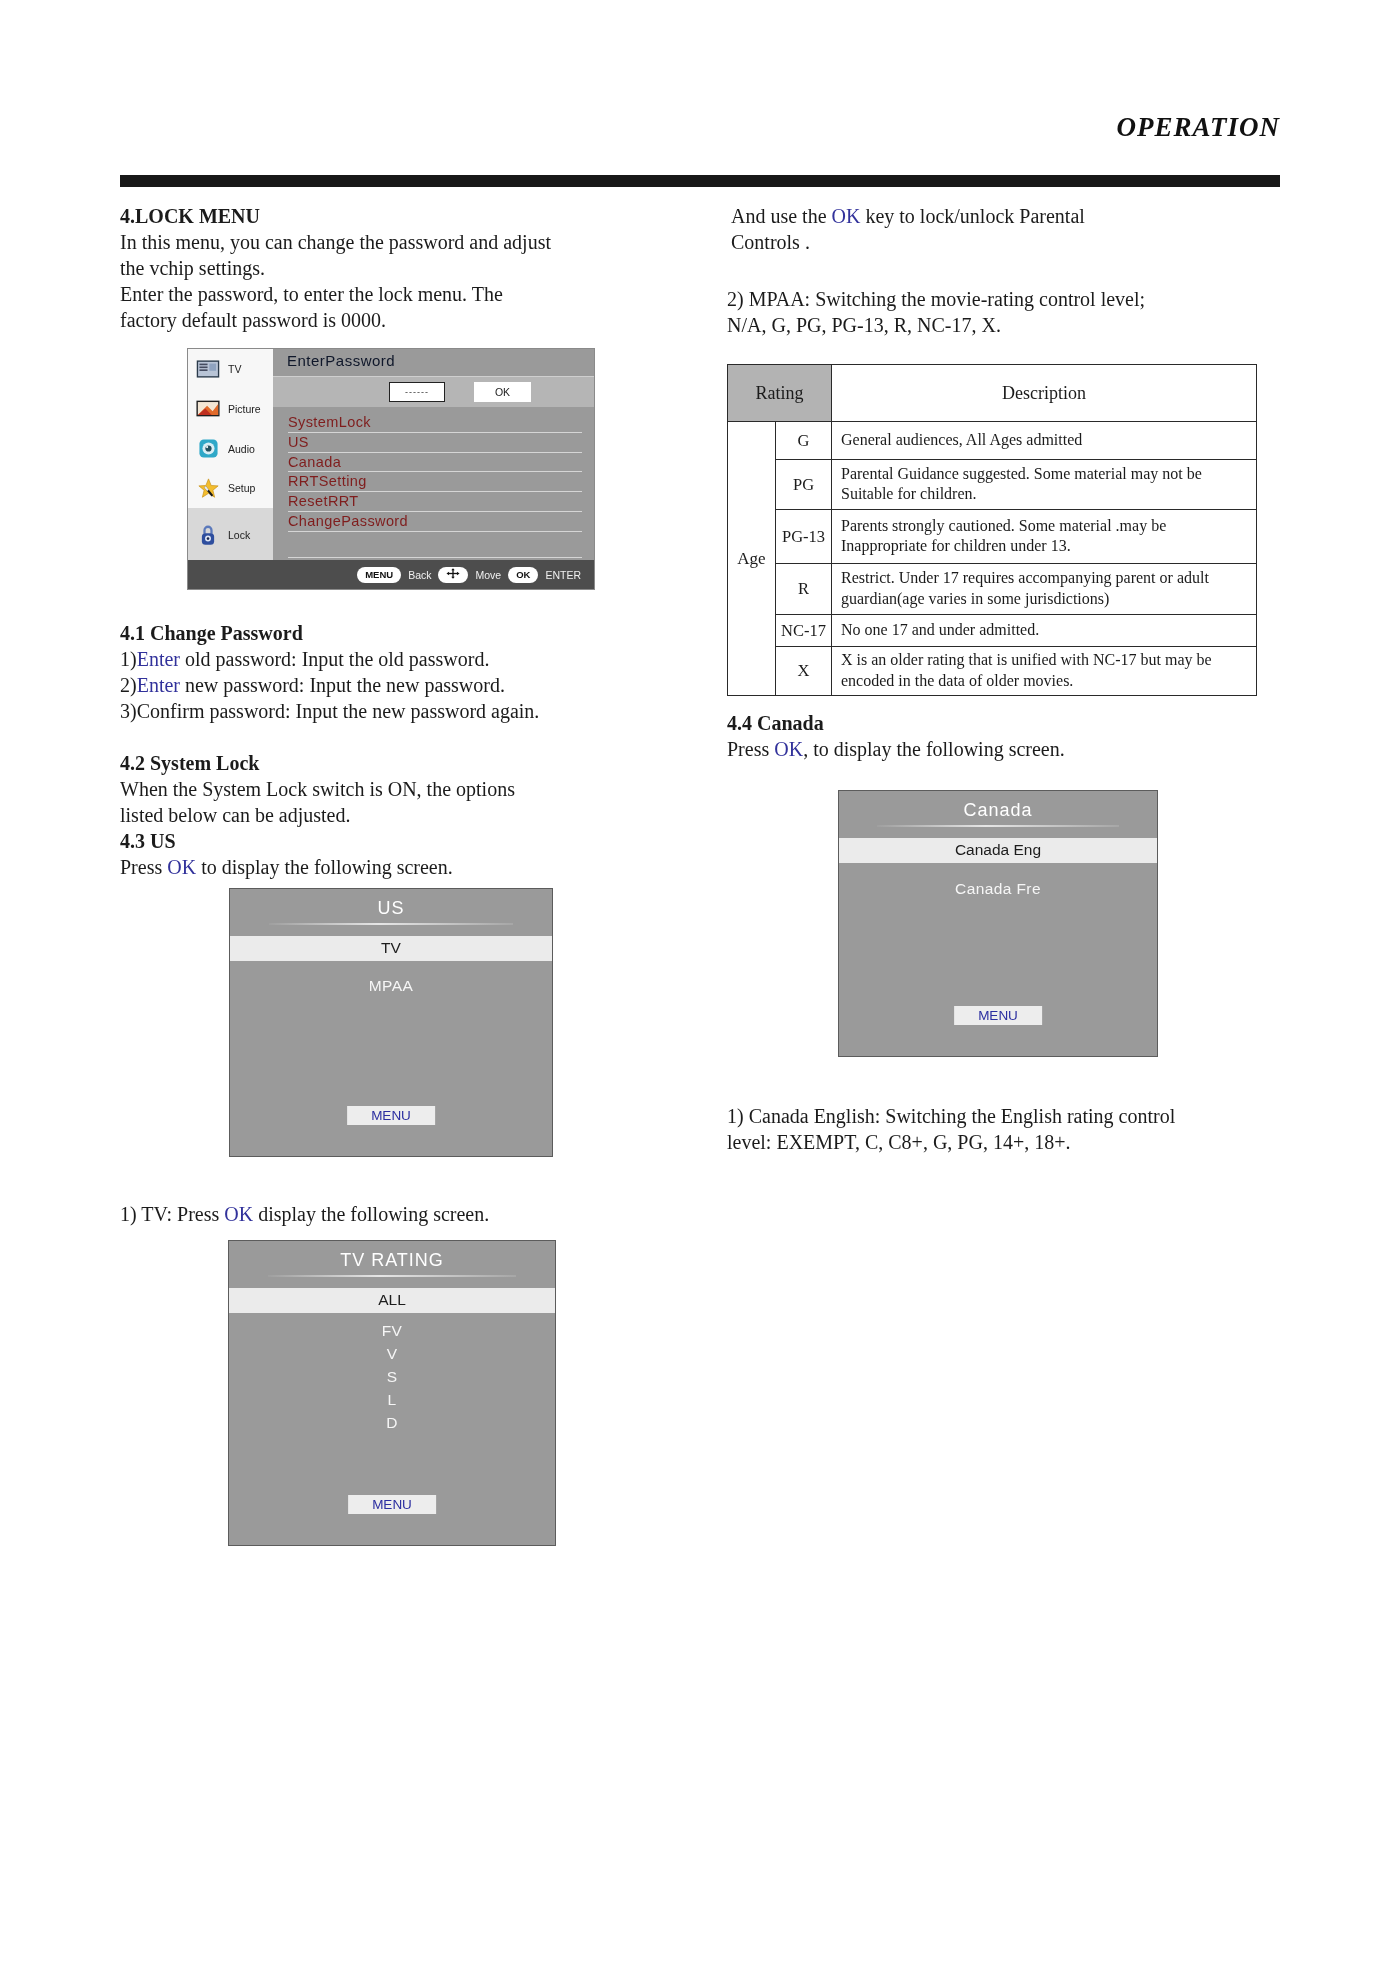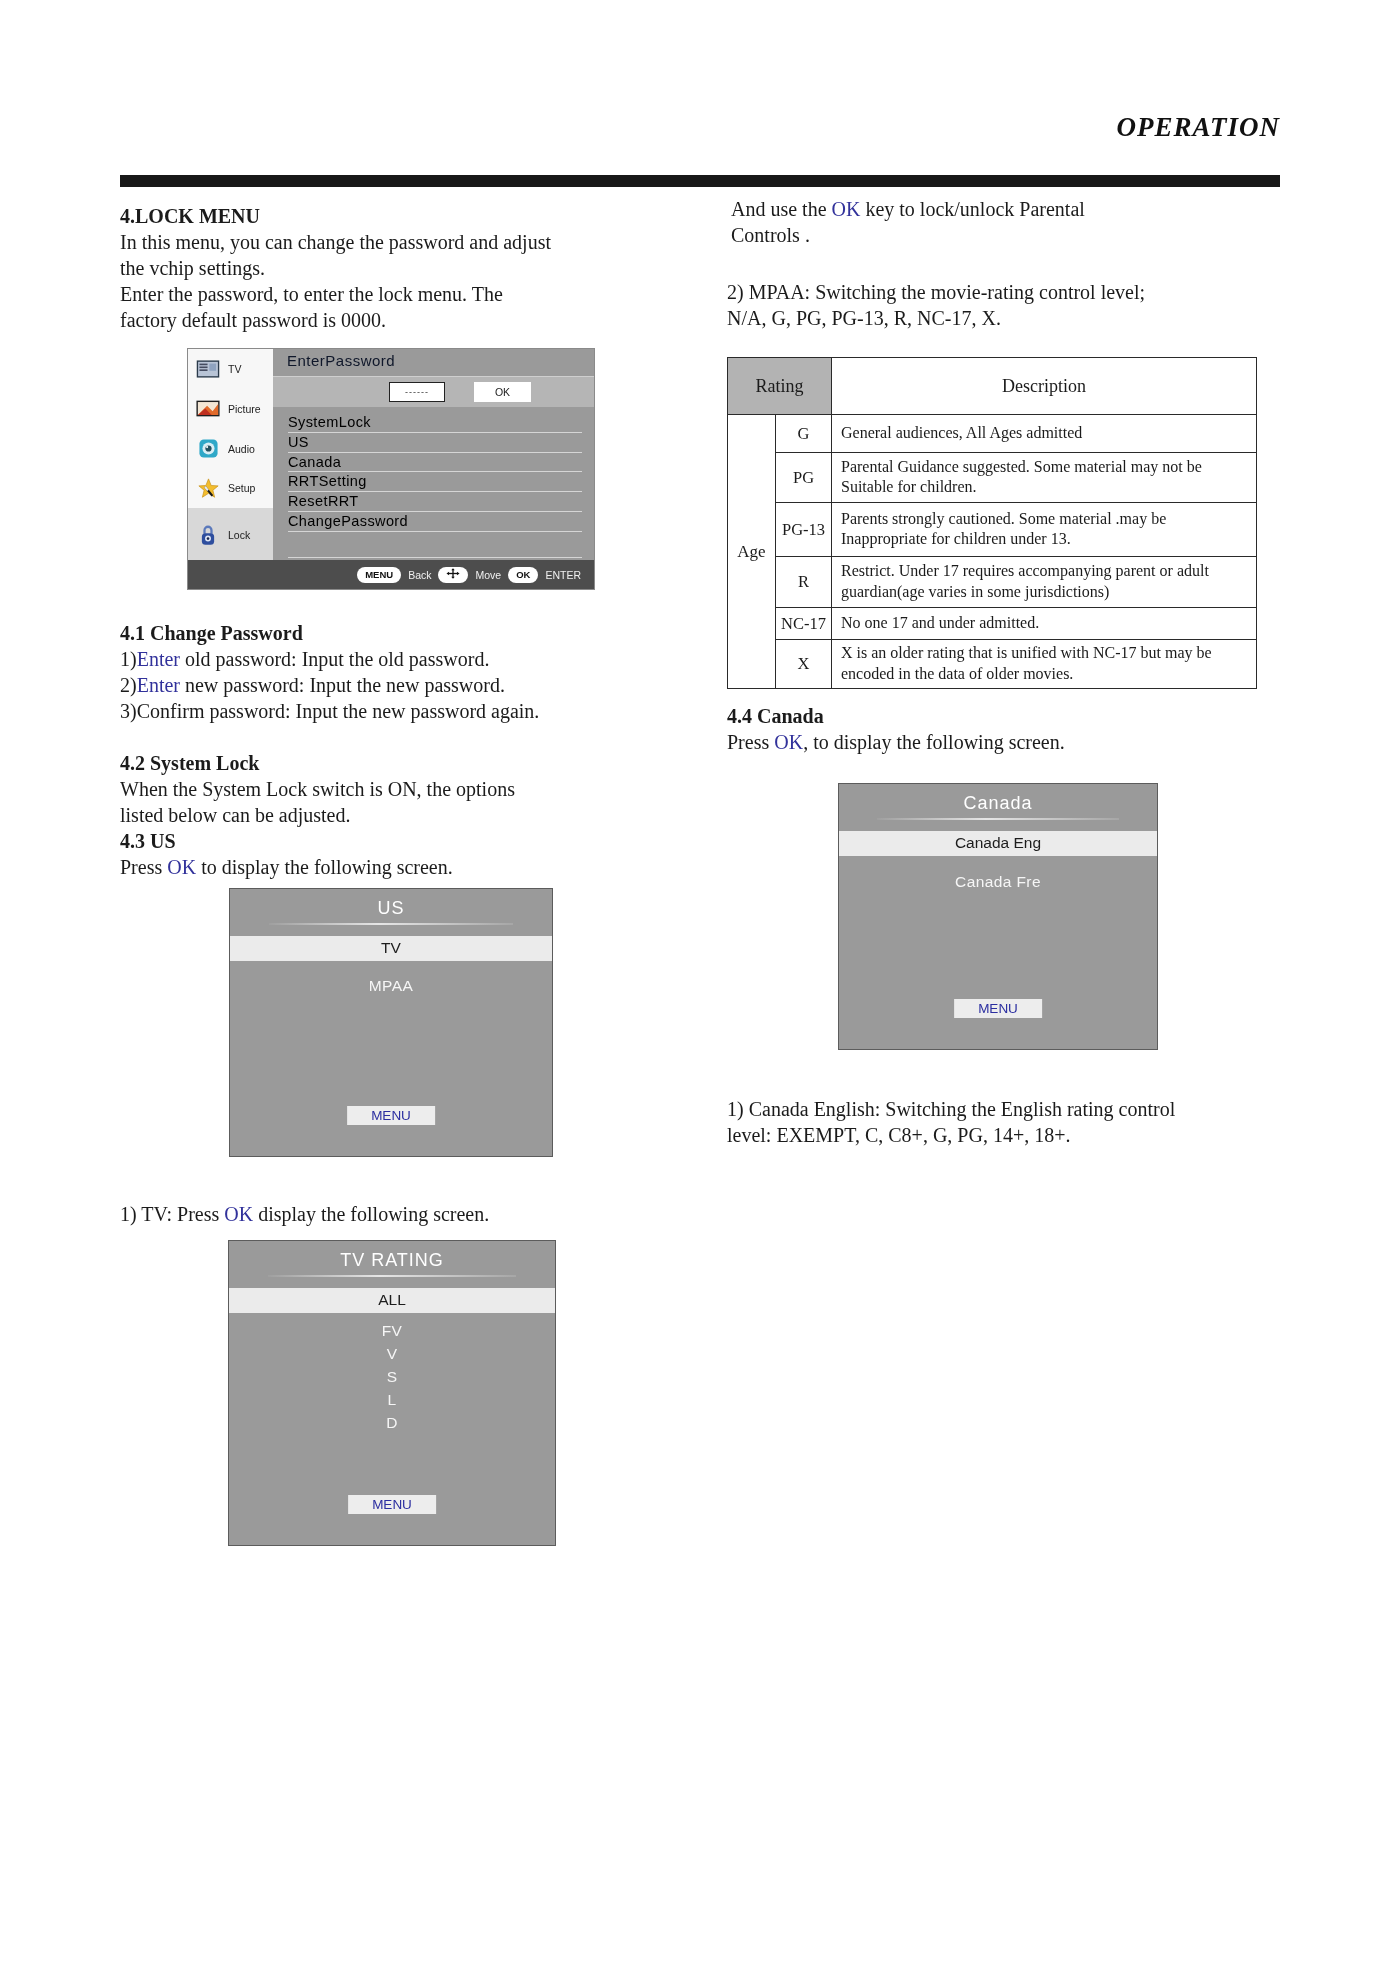--- a/index.html
+++ b/index.html
@@ -11,21 +11,21 @@
   }
   
   .hdr-title {
     position:absolute; top:112px; right:120px;
     font-size:27px; font-weight:bold; font-style:italic; letter-spacing:1px; color:#111;
   }
   .hdr-bar { position:absolute; top:175px; left:120px; width:1160px; height:12px; background:#181818; }
 
   
   .col-left  { position:absolute; top:203px; left:120px;  width:575px; }
-  .col-right { position:absolute; top:196px; left:727px; width:560px; }
+  .col-right { position:absolute; top:203px; left:727px; width:560px; }
   .bodyline { font-size:20px; line-height:26px; white-space:pre-wrap; }
   .heading  { font-size:20px; line-height:26px; font-weight:bold; white-space:pre-wrap; }
   .blue { color:#32329b; }
   .mt30{margin-top:30px;} .mt26{margin-top:26px;} .mt14{margin-top:14px;}
 
   
   .tvshot {
     position:relative; margin:15px 0 0 67px; width:408px; height:242px;
     background:#9a9a9a; border:1px solid #8a8a8a;
     font-family:"Liberation Sans","DejaVu Sans",sans-serif;
@@ -36,21 +36,21 @@
   .tv-side-item .lbl { font-size:10.5px; color:#222; }
   .tv-main { position:absolute; left:85px; top:0; right:0; height:213px; }
   .tv-title { position:absolute; top:3px; left:14px; font-size:15px; color:#0f172a; letter-spacing:0.5px; }
   .tv-band { position:absolute; top:27px; left:0; right:0; height:31px; background:#b5b5b5; border-top:1px solid #cfcfcf; }
   .tv-pwbox { position:absolute; left:116px; top:5px; width:56px; height:20px; background:#fff; border:1px solid #222;
               font-size:9px; letter-spacing:1px; color:#333; text-align:center; line-height:18px; }
   .tv-okbtn { position:absolute; left:201px; top:5px; width:57px; height:20px; background:#fff;
               font-size:10.5px; color:#222; text-align:center; line-height:20px; }
   .tv-items { position:absolute; top:64px; left:0; right:0; }
   .tv-item  { height:19.8px; margin:0 12px 0 15px; border-bottom:1px solid rgba(245,245,245,0.65);
-              color:#000000; font-size:14.5px; line-height:19px; letter-spacing:0.4px; }
+              color:#7f1d1d; font-size:14.5px; line-height:19px; letter-spacing:0.4px; }
   .tv-item.empty { height:26px; }
   .tv-foot { position:absolute; bottom:0; left:0; right:0; height:29px; background:#4d4d4d;
              display:flex; align-items:center; justify-content:flex-end; gap:7px; padding-right:13px; }
   .oval { background:#fff; border-radius:9px; height:16px; padding:0 8px; display:inline-flex; align-items:center;
           font-size:9.5px; font-weight:bold; color:#111; }
   .foot-lbl { color:#f0f0f0; font-size:10.5px; }
 
   
   .osd { position:relative; background:#9a9a9a; border:1px solid #5c5c5c;
          font-family:"Liberation Sans","DejaVu Sans",sans-serif; }

